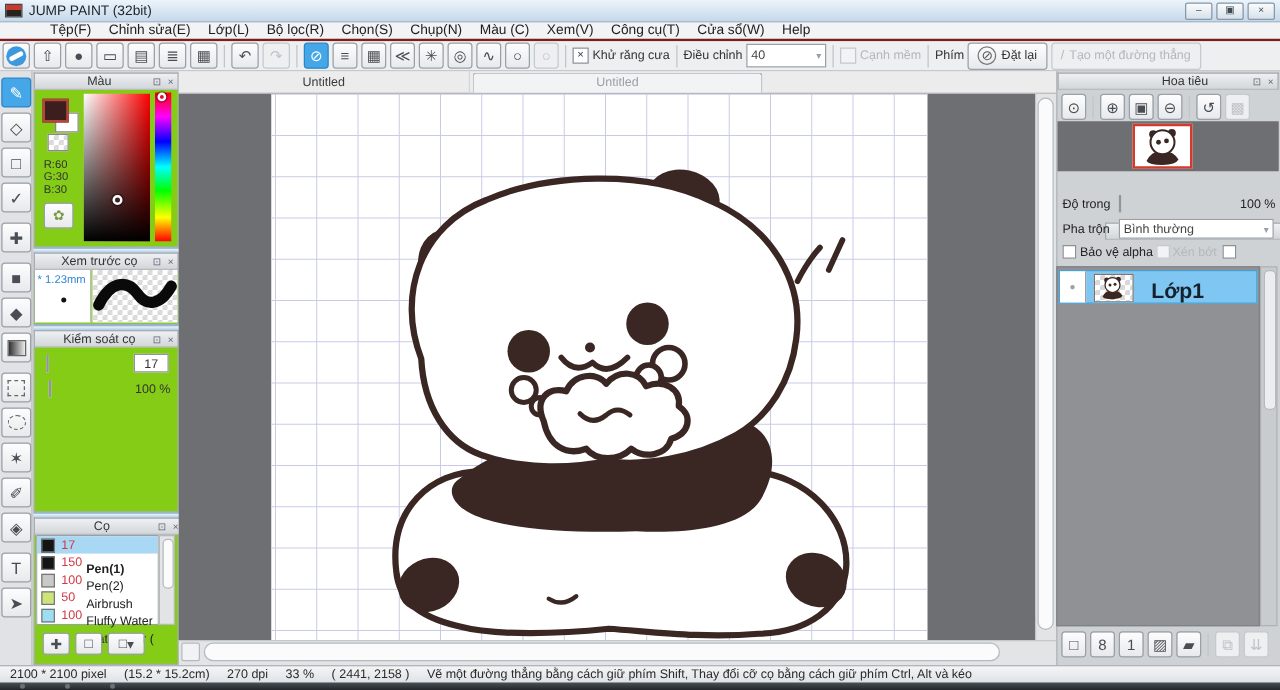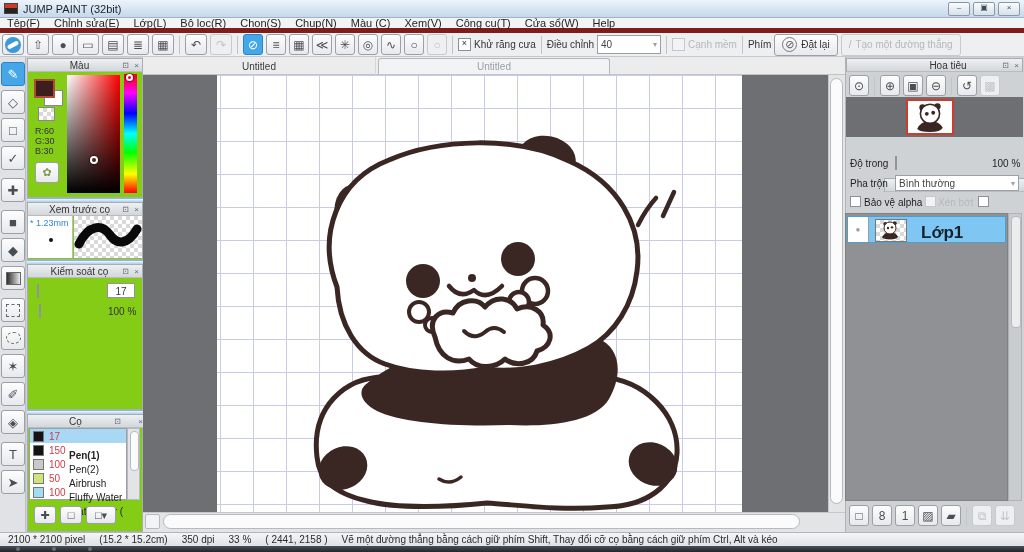--- a/index.html
+++ b/index.html
@@ -8,22 +8,22 @@
   .abs{position:absolute;box-sizing:border-box;}
   
   .titlebar{left:0;top:0;width:1024px;height:18px;background:linear-gradient(#ecf4fb,#c5d8ea);
             border-bottom:1px solid #9db5cb;display:flex;align-items:center;}
   .appicon{width:12px;height:9px;margin:0 5px 0 4px;border:1px solid #444;
            background:linear-gradient(#c93a2c 0 45%,#28231f 45% 100%);}
   .apptitle{font-size:11px;color:#1d232a;}
   .wbtns{margin-left:auto;display:flex;gap:3px;padding-right:4px;}
   .wbtn{width:20px;height:12px;border:1px solid #8898a6;border-radius:2px;color:#3a4a58;
         background:linear-gradient(#fbfcfd,#d6e1ea);font-size:8px;line-height:10px;text-align:center;}
-  .menubar{left:0;top:18px;width:1024px;height:15px;background:#f2f3f4;border-bottom:5px solid #7f1d1d;
-           display:flex;align-items:center;}
+  .menubar{left:0;top:18px;width:1024px;height:15px;background:#f2f3f4;border-bottom:2px solid #7f1d1d;
+           display:flex;align-items:center;padding-left:33px;}
   .menuitem{padding:0 7px;line-height:15px;font-size:11px;color:#1e1e1e;}
   
   .toolbar{left:0;top:33px;width:1024px;height:24px;background:#edeff1;border-bottom:1px solid #c6c9cc;
            display:flex;align-items:center;padding:0 2px;gap:3px;}
   .tbtn{width:22px;height:21px;border:1px solid #9aa0a8;border-radius:3px;flex:0 0 auto;
         background:linear-gradient(#fdfdfe,#e7e9ec);display:flex;align-items:center;justify-content:center;
         font-size:12px;color:#4a4e54;box-sizing:border-box;}
   .tbtn.small{width:20px;}
   .tbtn.sel{background:#45a7e8;border-color:#2a85c8;color:#fff;}
   .tbtn.dis{color:#c0c4c8;border-color:#c6cacd;background:#edeff1;}
@@ -333,21 +333,21 @@
   </div>
   <div class="abs panel-body" style="left:27px;top:278px;width:116px;height:132px;">
     <span class="abs slider" style="left:9px;top:7px;width:66px;height:13px;"><span class="fill" style="width:55%;"></span></span>
     <span class="abs valbox" style="left:79px;top:5px;width:28px;height:15px;line-height:15px;">17</span>
     <span class="abs slider" style="left:9px;top:27px;width:66px;height:13px;"><span class="fill" style="width:100%;"></span></span>
     <span class="abs" style="left:80px;top:28px;font-size:10px;color:#333;">100 %</span>
   </div>
   <div class="abs splitter" style="left:27px;top:410px;width:116px;height:4px;"></div>
 
   
-  <div class="abs panel-h" style="left:27px;top:414px;width:120px;gap:12px;">
+  <div class="abs panel-h" style="left:27px;top:414px;width:120px;">
     <span class="ic"></span>
       <span class="t">Cọ</span>
     <span class="ic">⊡</span>
     <span class="ic">×</span>
   </div>
   <div class="abs panel-body" style="left:27px;top:428px;width:116px;height:104px;">
     <div class="abs" style="left:1px;top:0;width:98px;height:72px;background:#fff;border:1px solid #9aa0a6;">
       <div class="brow sel">
           <span class="sw" style="background:#141414;"></span>
           <span class="sz">17</span>
@@ -552,21 +552,21 @@
       </span>
     <span class="tbtn small dis">
         <span>⇊</span>
       </span>
   </div>
 
   
   <div class="abs statusbar">
     <span>2100 * 2100 pixel</span>
     <span>(15.2 * 15.2cm)</span>
-    <span>350 dpi</span>
+    <span>270 dpi</span>
     <span>33 %</span>
     <span>( 2441, 2158 )</span>
     <span>Vẽ một đường thẳng bằng cách giữ phím Shift, Thay đổi cỡ cọ bằng cách giữ phím Ctrl, Alt và kéo</span>
   </div>
   <div class="abs taskbar">
     <span class="orb" style="left:16px;"></span>
       <span class="orb" style="left:52px;"></span>
       <span class="orb" style="left:88px;"></span>
   </div>
 

